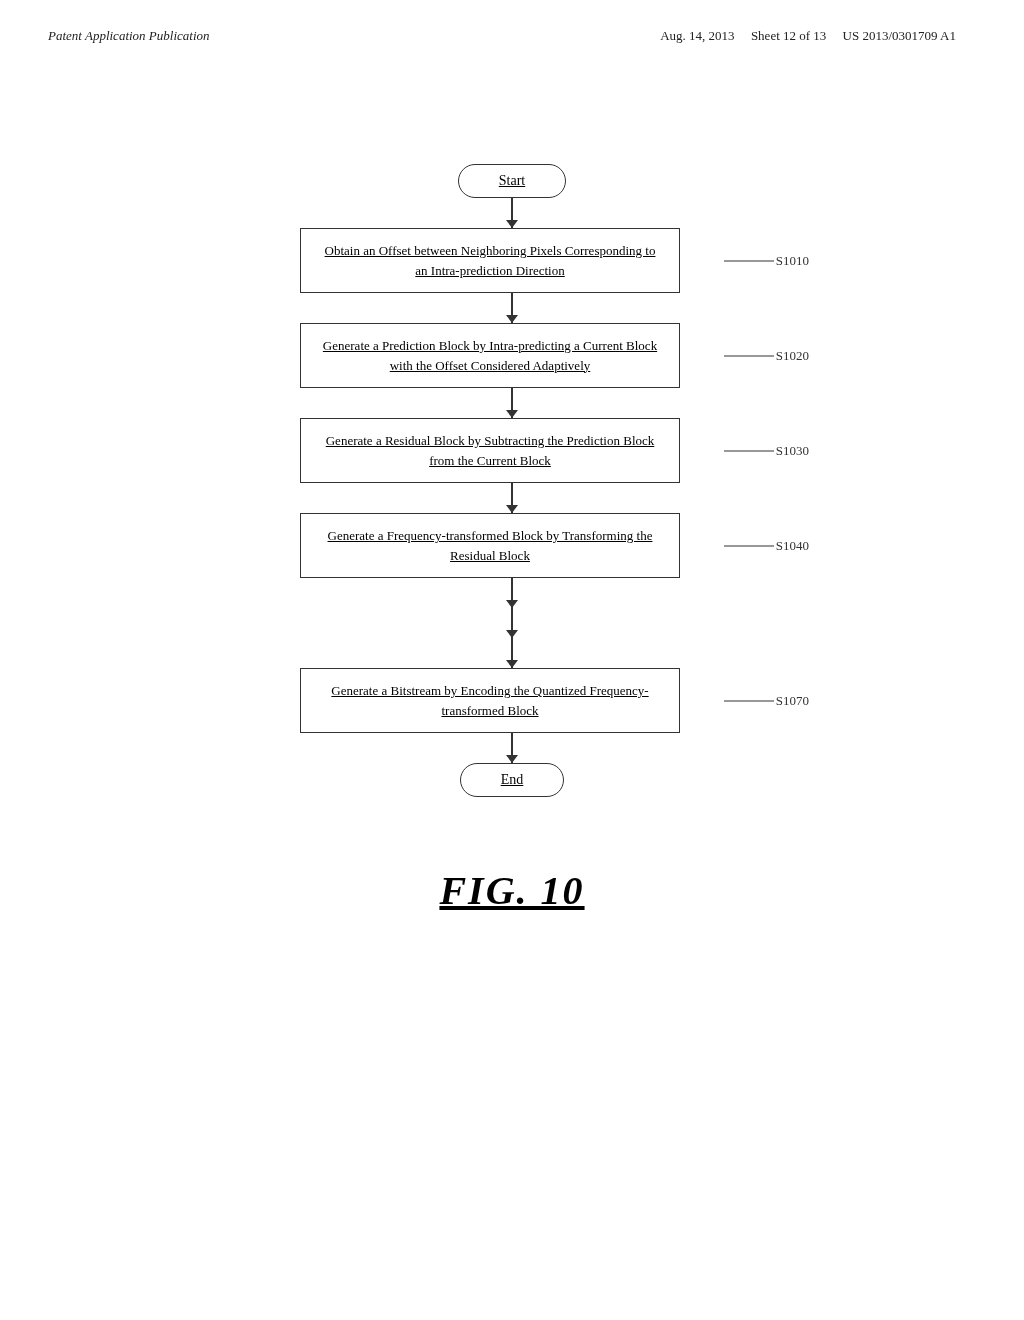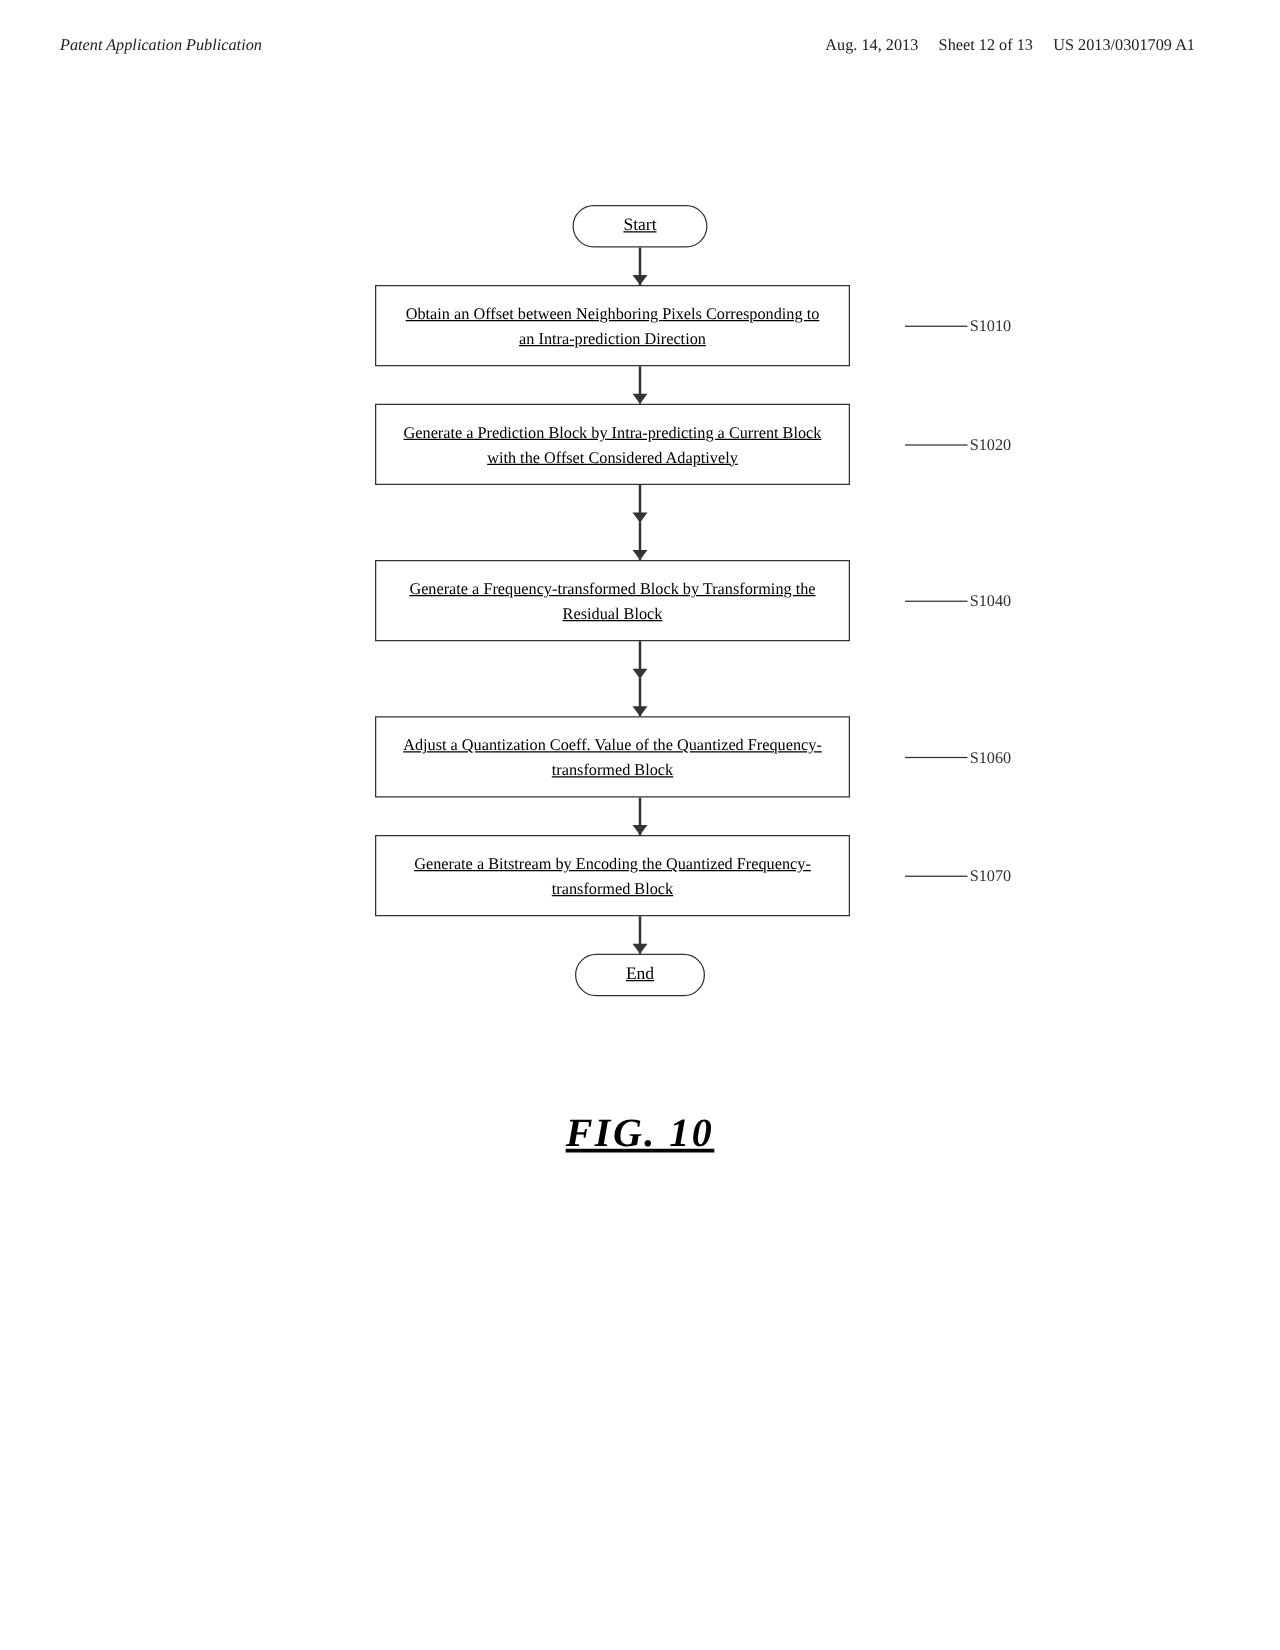--- a/index.html
+++ b/index.html
@@ -106,22 +106,22 @@
       width: 0;
       height: 0;
       border-left: 6px solid transparent;
       border-right: 6px solid transparent;
       border-top: 8px solid #333;
     }
 
     
     .figure-caption {
       text-align: center;
-      margin-top: 91px;
-      font-size: 32px;
+      margin-top: 70px;
+      font-size: 40px;
       font-weight: bold;
       font-style: italic;
       letter-spacing: 2px;
     }
 
     
     .step-line {
       position: absolute;
       right: -50px;
       top: 50%;
@@ -179,43 +179,43 @@
     <div class="box-wrapper">
       <div class="rect-box">
         <span>Generate a Prediction Block by Intra-predicting a Current Block with the Offset Considered Adaptively</span>
       </div>
       <div class="step-line"></div>
       <div class="step-label">S1020</div>
     </div>
 
     <div class="arrow"></div>
 
+    <div class="box-wrapper">
+      <div class="rect-box">
+        <span>Generate a Residual Block by Subtracting the Prediction Block from the Current Block</span>
+      </div>
+      <div class="step-line"></div>
+      <div class="step-label">S1030</div>
+    </div>
 
     <div class="arrow"></div>
 
     <div class="box-wrapper">
       <div class="rect-box">
         <span>Generate a Frequency-transformed Block by Transforming the Residual Block</span>
       </div>
       <div class="step-line"></div>
       <div class="step-label">S1040</div>
     </div>
 
     <div class="arrow"></div>
 
 
     <div class="arrow"></div>
 
-    <div class="box-wrapper">
-      <div class="rect-box">
-        <span>Adjust a Quantization Coeff. Value of the Quantized Frequency-transformed Block</span>
-      </div>
-      <div class="step-line"></div>
-      <div class="step-label">S1060</div>
-    </div>
 
     <div class="arrow"></div>
 
     <div class="box-wrapper">
       <div class="rect-box">
         <span>Generate a Bitstream by Encoding the Quantized Frequency-transformed Block</span>
       </div>
       <div class="step-line"></div>
       <div class="step-label">S1070</div>
     </div>

